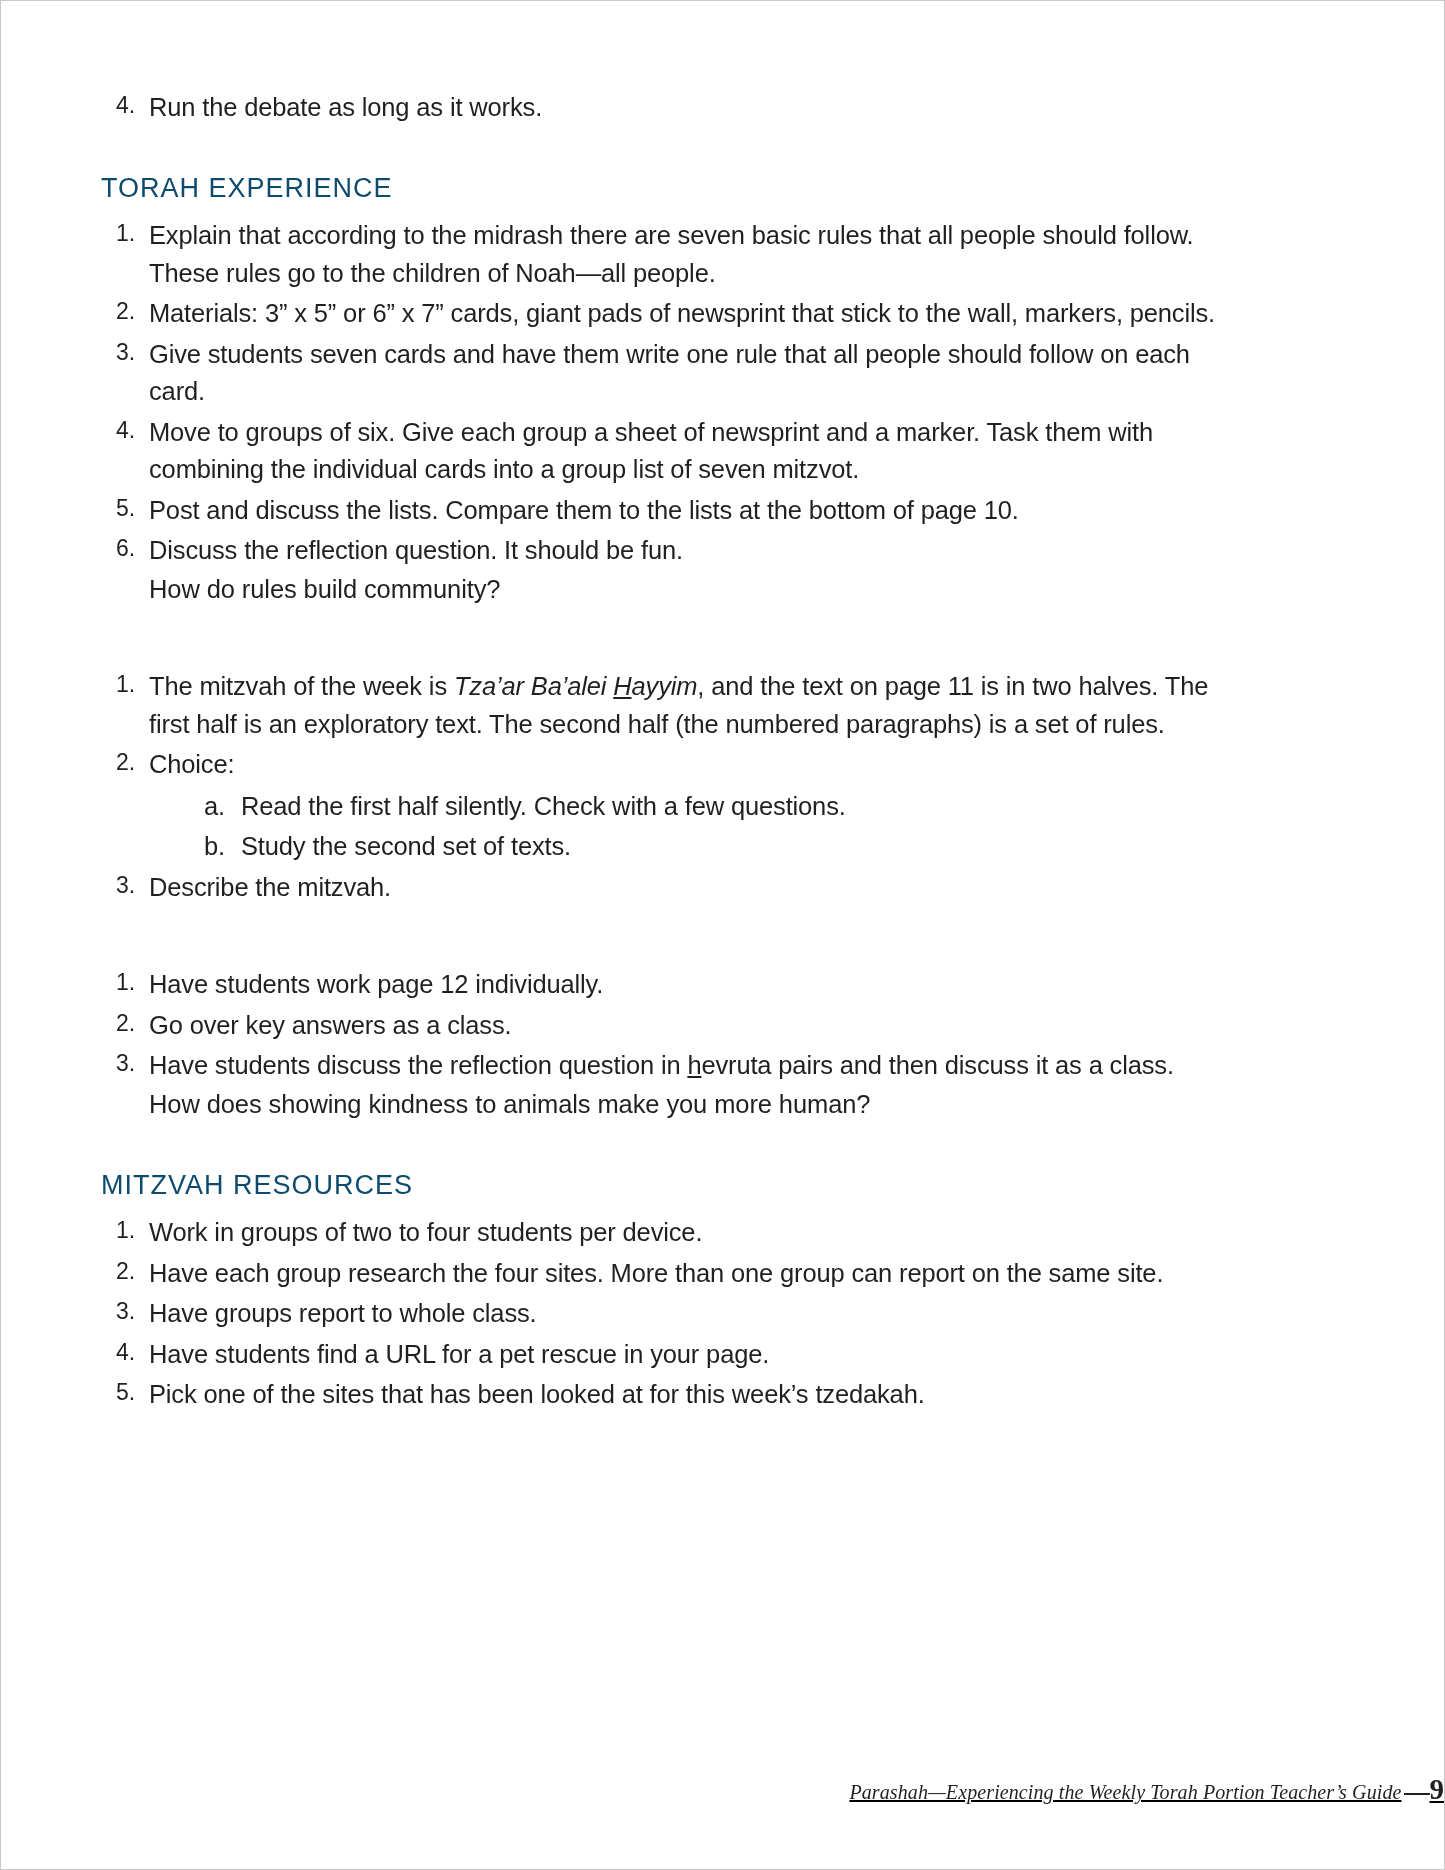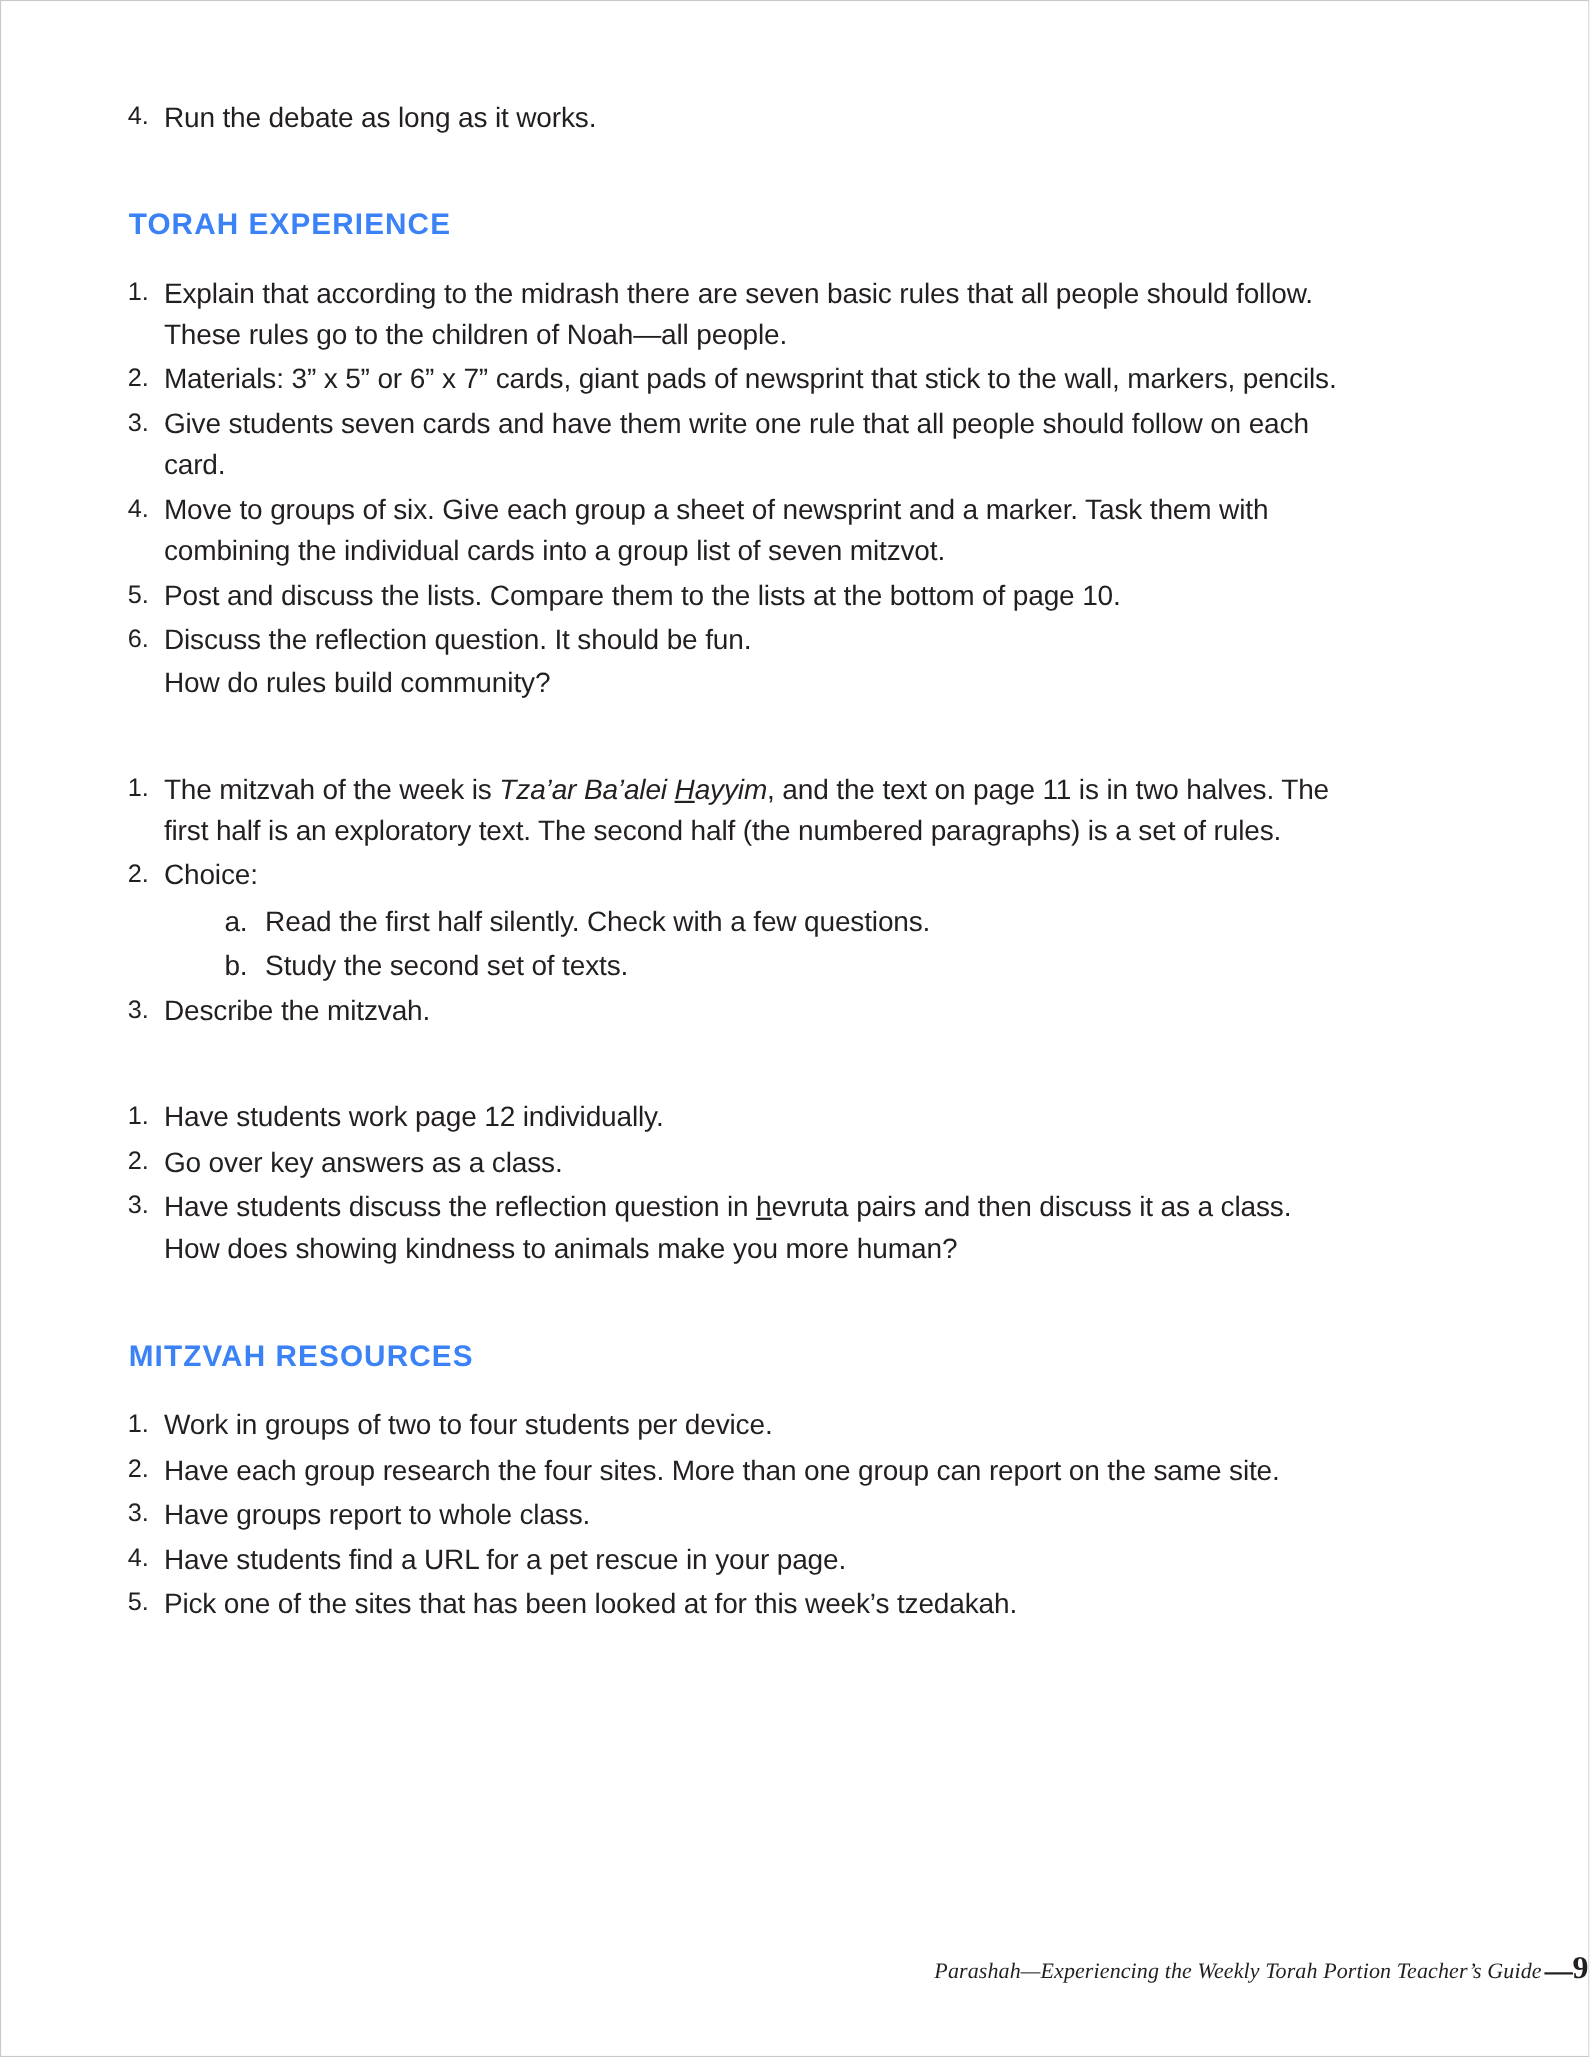--- a/index.html
+++ b/index.html
@@ -59,24 +59,24 @@
   }
   .sublist {
     margin: 4px 0 0 46px;
     padding: 0;
     list-style: none;
   }
 
   
   .section-head {
     font-size: 27px;
-    font-weight: bold;
+    font-weight: normal;
     letter-spacing: 1.0px;
-    color: #3b82f6;
-    margin: 16px;
+    color: #0c4a6e;
+    margin: 0;
     padding: 0;
   }
   .gap-before-head { height: 44px; }
   .gap-after-head { height: 13px; }
 
   
   .reflect {
     font-weight: normal;
     display: block;
     margin-top: 1px;
@@ -91,20 +91,21 @@
   .footer {
     position: absolute;
     left: 14px;
     right: 0;
     bottom: 64px;
     height: 34px;
     display: flex;
     align-items: flex-end;
     justify-content: flex-end;
     box-sizing: border-box;
+    text-decoration: underline;
   }
   .footer-text {
     font-family: "Liberation Serif", serif;
     font-style: italic;
     font-size: 20px;
     color: #231f20;
     letter-spacing: 0.1px;
     line-height: 1;
     padding-bottom: 3px;
   }

